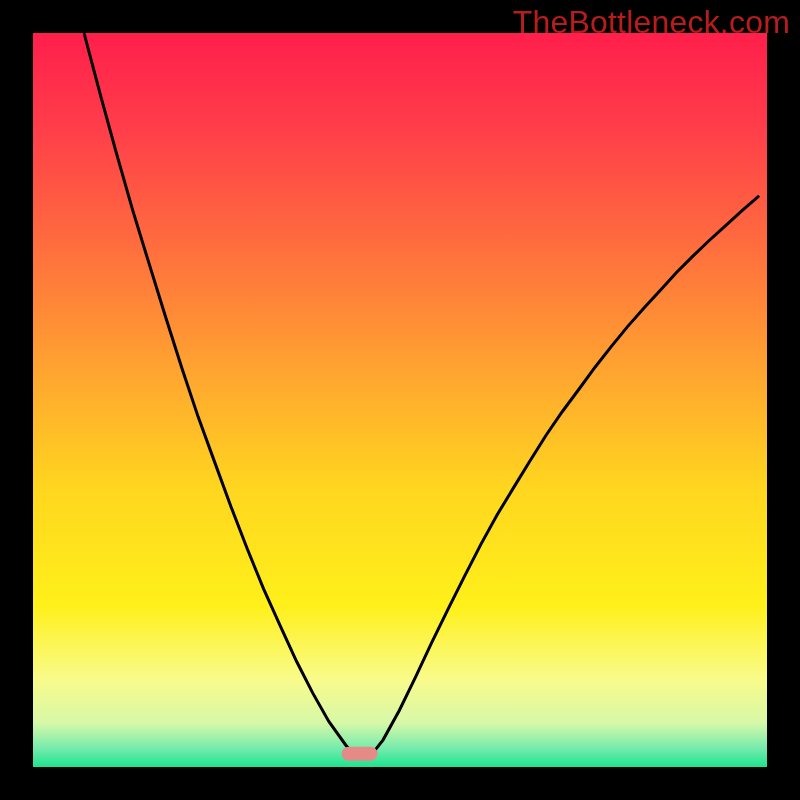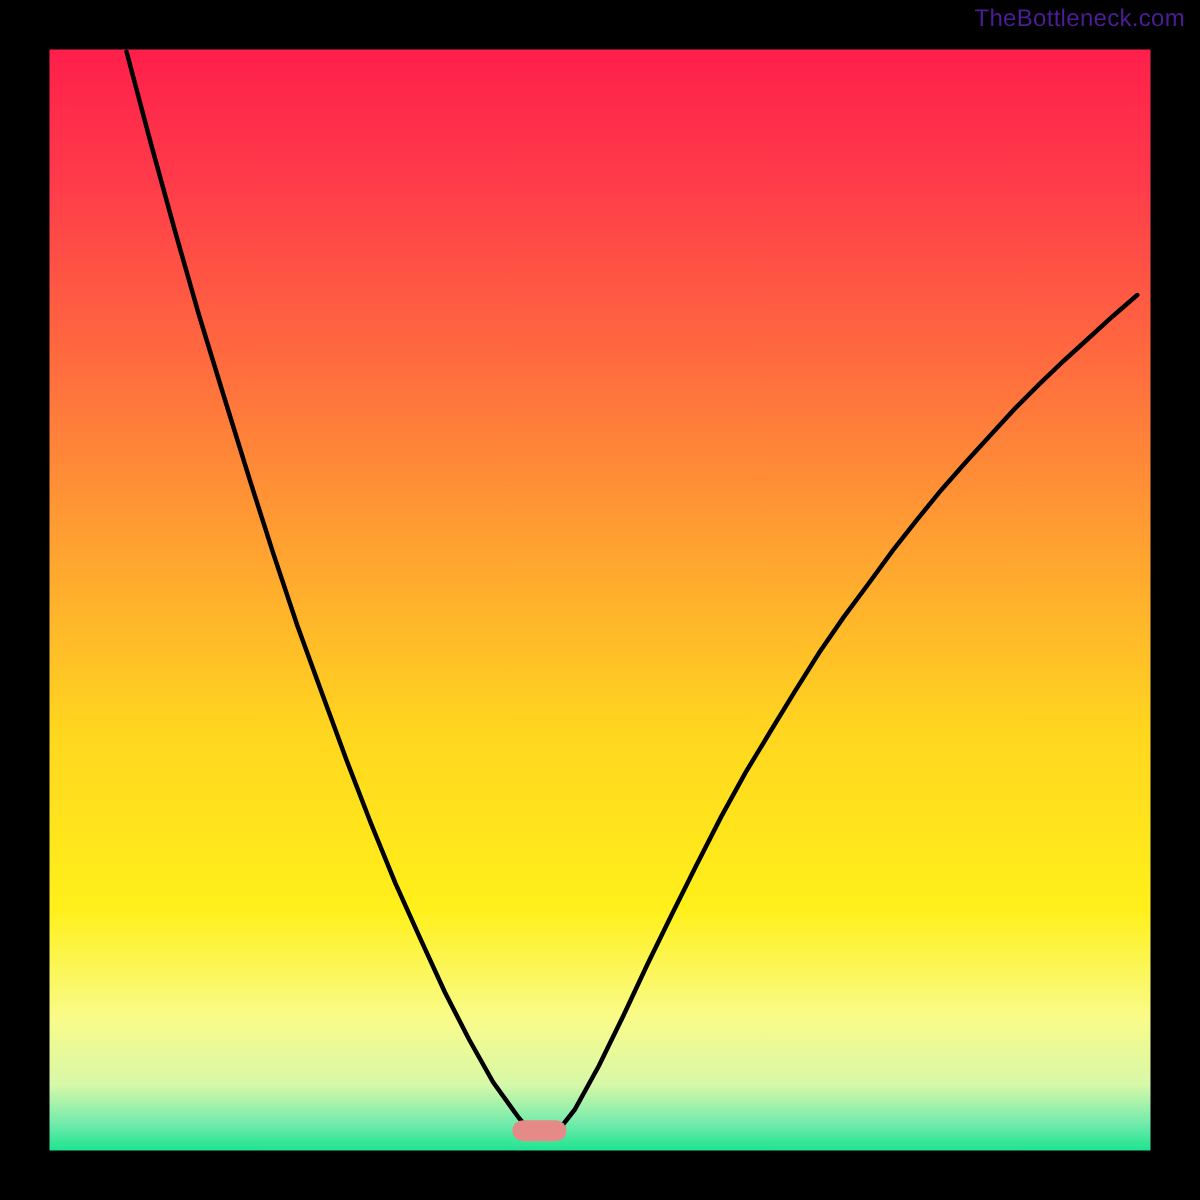--- a/index.html
+++ b/index.html
@@ -16,22 +16,22 @@
     height: 800px;
   }
   svg {
     display: block;
   }
   .watermark {
     position: absolute;
     top: 4px;
     right: 10px;
     font-family: Arial, Helvetica, sans-serif;
-    font-size: 16px;
-    color: #4c1d95;
+    font-size: 32px;
+    color: #b91c1c;
     letter-spacing: 0.2px;
     font-weight: 400;
     user-select: none;
   }
 </style>
 </head>
 <body>
 
 <div class="chart-wrap">
   <svg width="800" height="800" viewBox="0 0 800 800">

